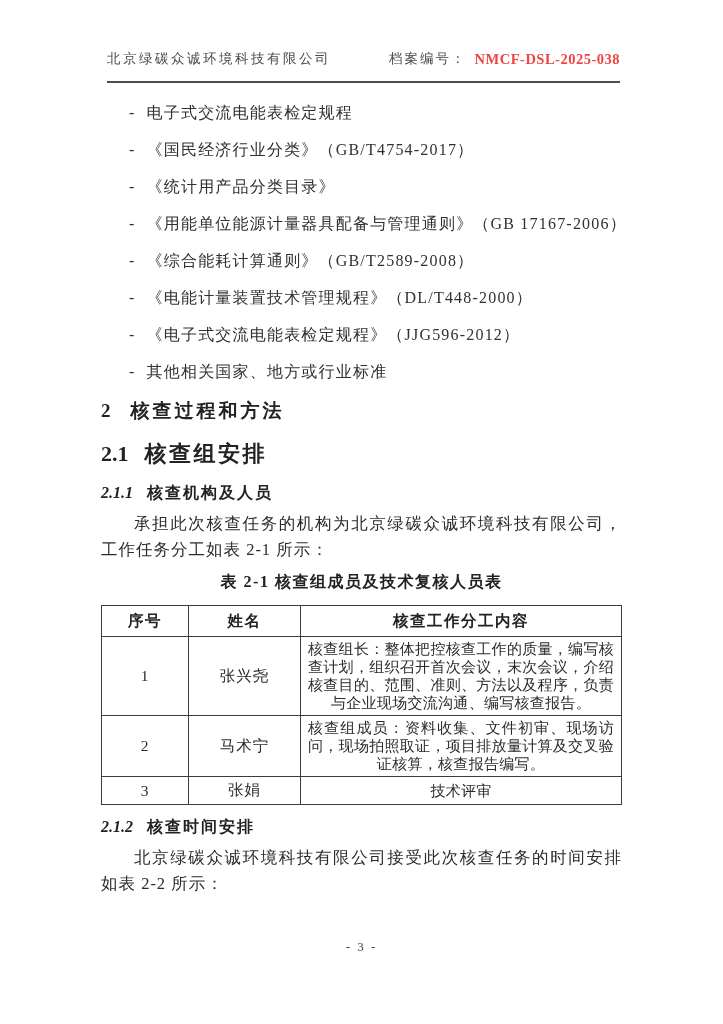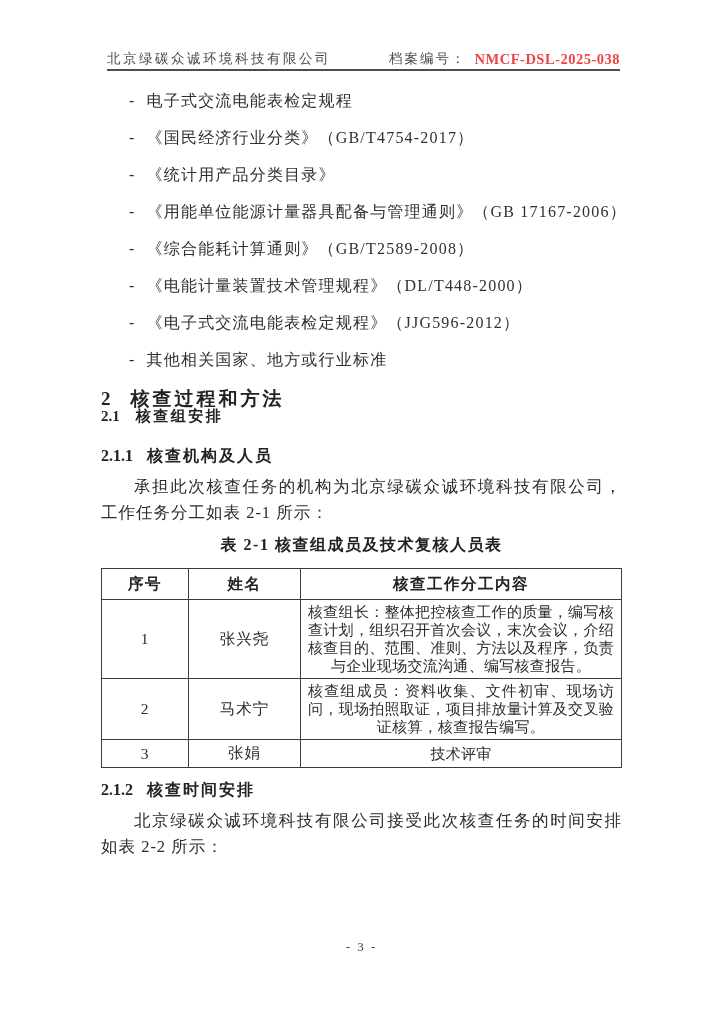--- a/index.html
+++ b/index.html
@@ -14,21 +14,21 @@
     color: #2e2e2e;
     overflow: hidden;
   }
   
   .doc-header {
     display: flex;
     justify-content: space-between;
     align-items: flex-end;
     margin: 0 103px 0 107px;
     padding-top: 50px;
-    padding-bottom: 1px;
+    padding-bottom: 13px;
     border-bottom: 2px solid #4e4e4e;
     font-size: 13.5px;
     color: #4a4a4a;
   }
   .doc-header .company { letter-spacing: 2.5px; }
   .doc-header .archive { display: flex; align-items: flex-end; }
   .doc-header .archive-label { letter-spacing: 2px; margin-right: 8px; margin-left: 8px; }
   .doc-header .archive-number {
     color: #ef4444;
     font-weight: 600;
@@ -45,24 +45,24 @@
     font-size: 16px;
     line-height: 16px;
     letter-spacing: 1.2px;
     color: #303030;
     white-space: nowrap;
   }
   .ref-item .dash { margin-right: 11px; font-weight: 500; }
   .heading { display: flex; font-weight: bold; color: #222222; }
   .h2 { font-size: 19px; line-height: 19px; margin-top: 6px; letter-spacing: 3px; }
   .h2 .h-num { letter-spacing: 0; margin-right: 20px; }
-  .h3 { font-size: 15px; line-height: 17px; letter-spacing: 2.5px; }
+  .h3 { font-size: 22px; line-height: 17px; margin-top: 25px; letter-spacing: 2.5px; }
   .h3 .h-num { letter-spacing: 0; margin-right: 16px; }
   .h4 { font-size: 16px; line-height: 16px; margin-top: 23px; letter-spacing: 2px; }
-  .h4 .h-num { letter-spacing: 0; margin-right: 14px; }
+  .h4 .h-num { letter-spacing: 0; margin-right: 14px; font-style: italic; }
   .para {
     margin: 10px 0 0 0;
     font-size: 16.5px;
     line-height: 26px;
     letter-spacing: 1px;
     text-indent: 2em;
     text-align: justify;
     color: #2b2b2b;
   }
   

